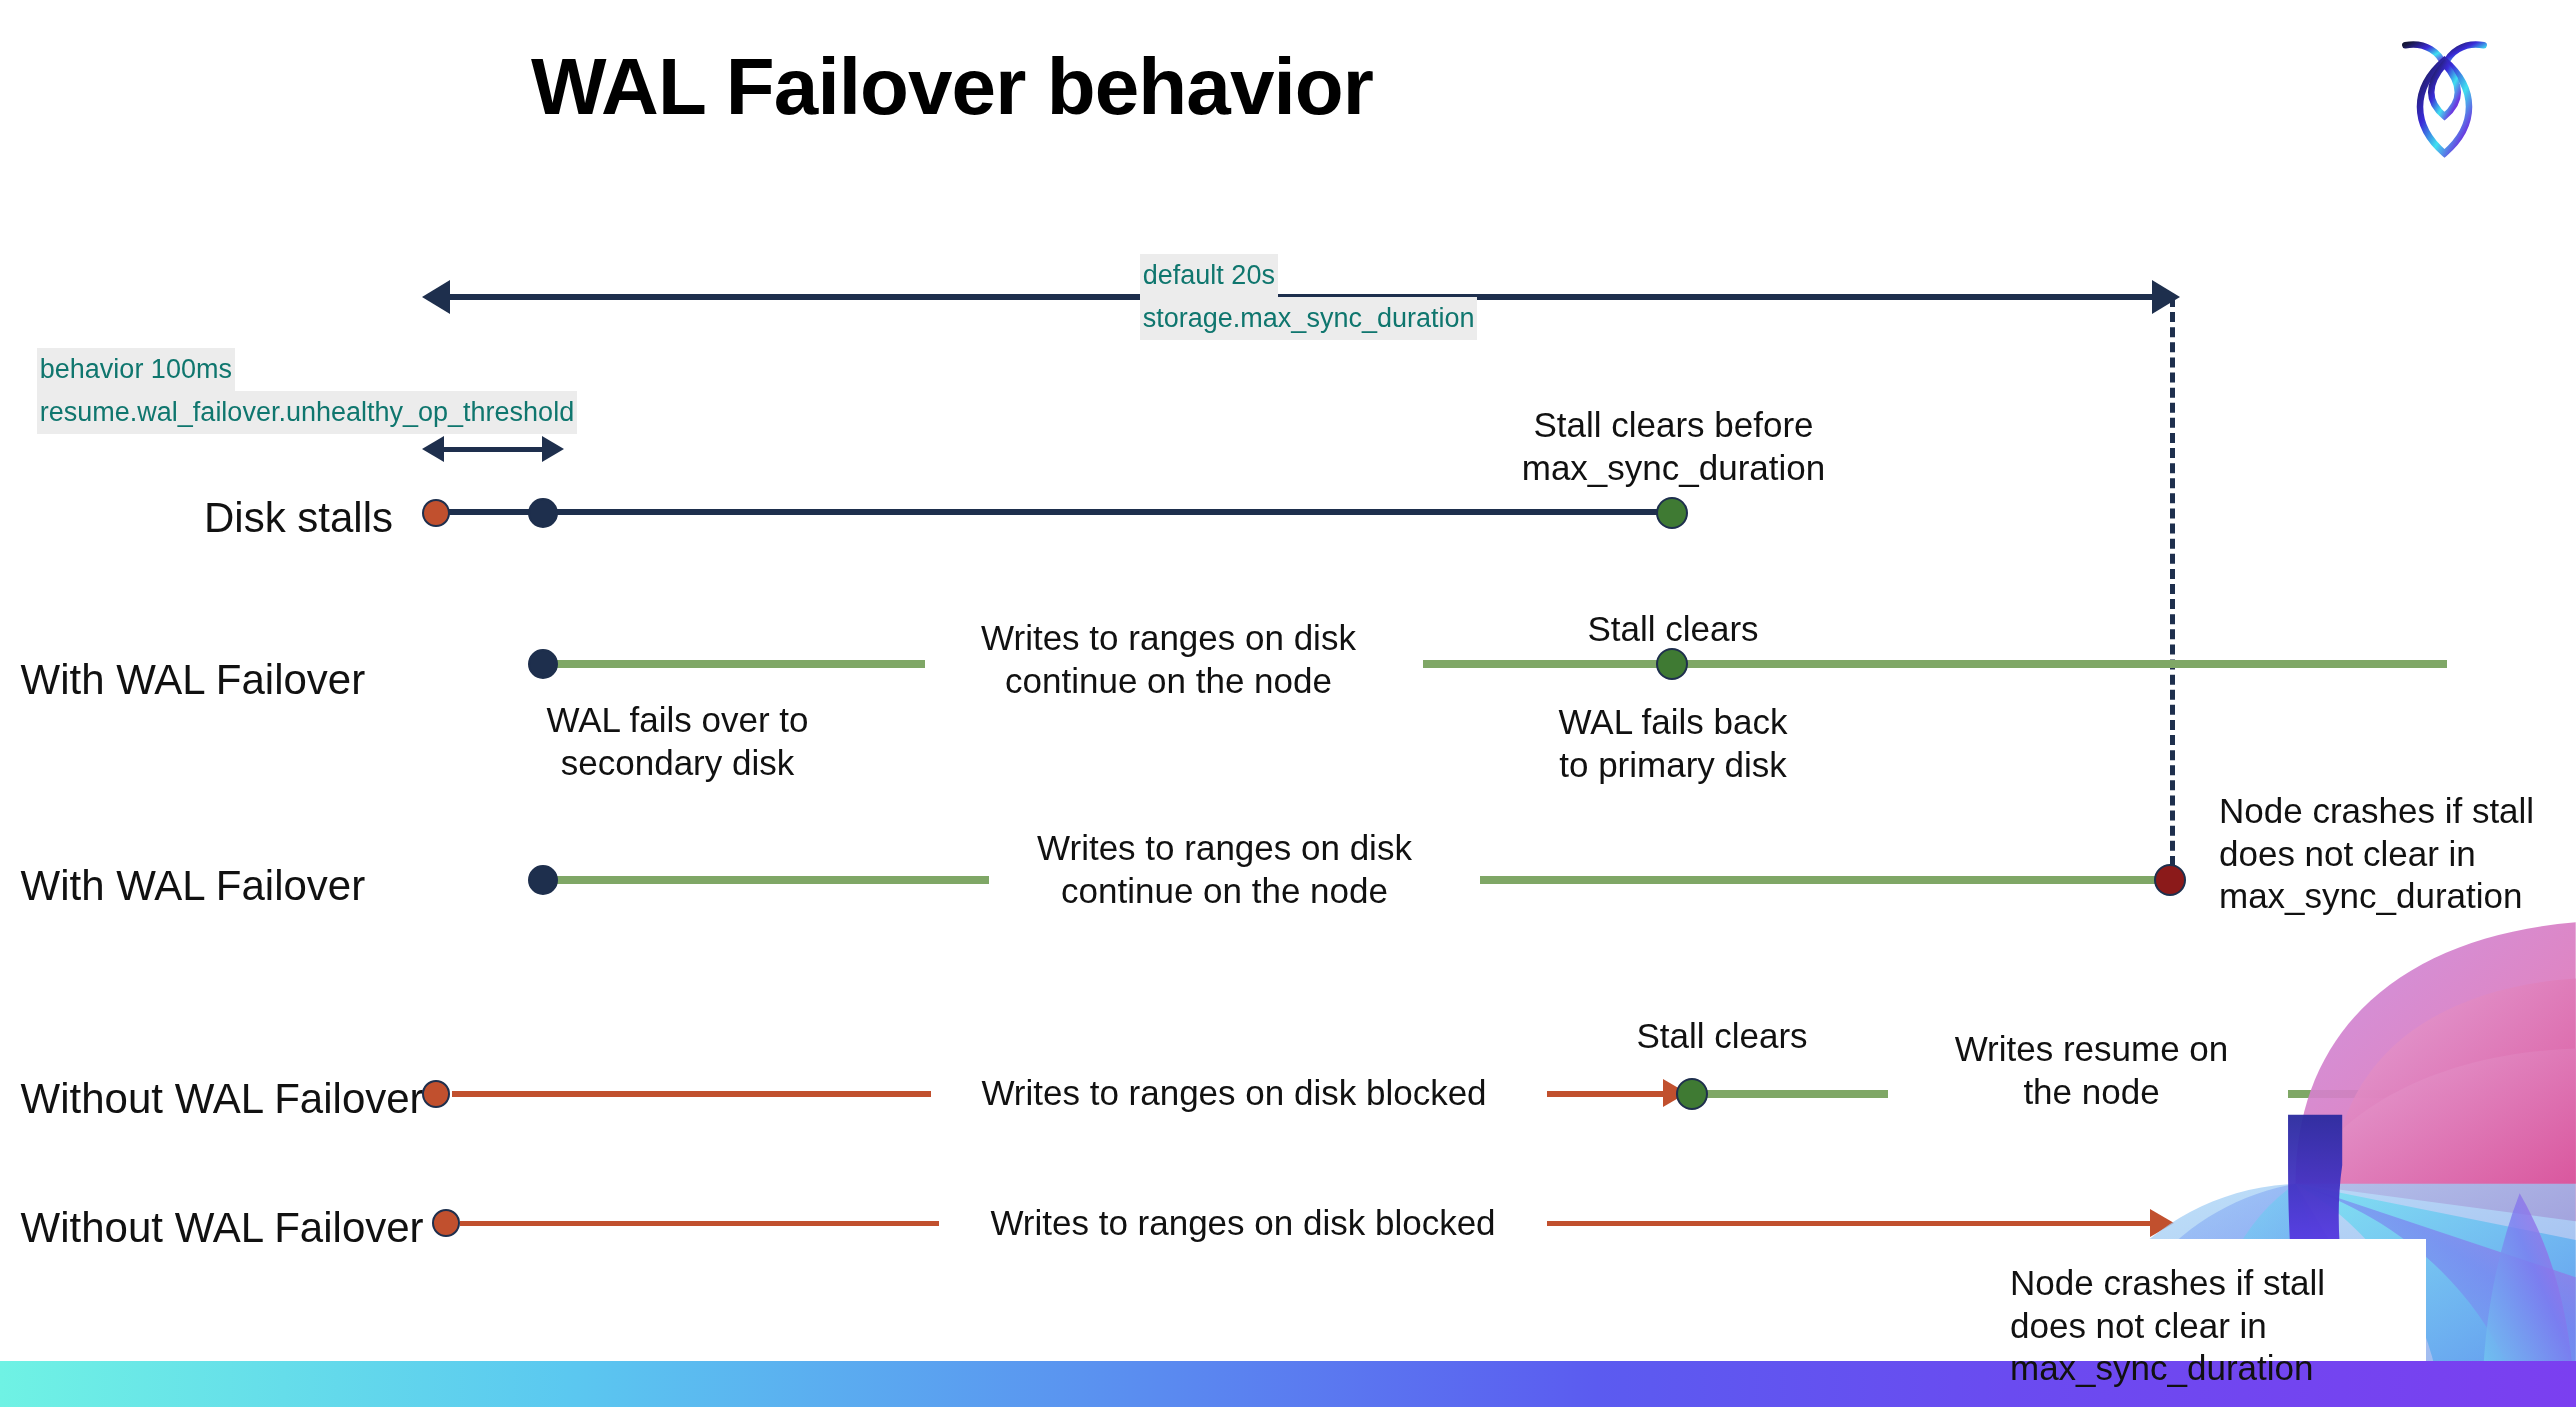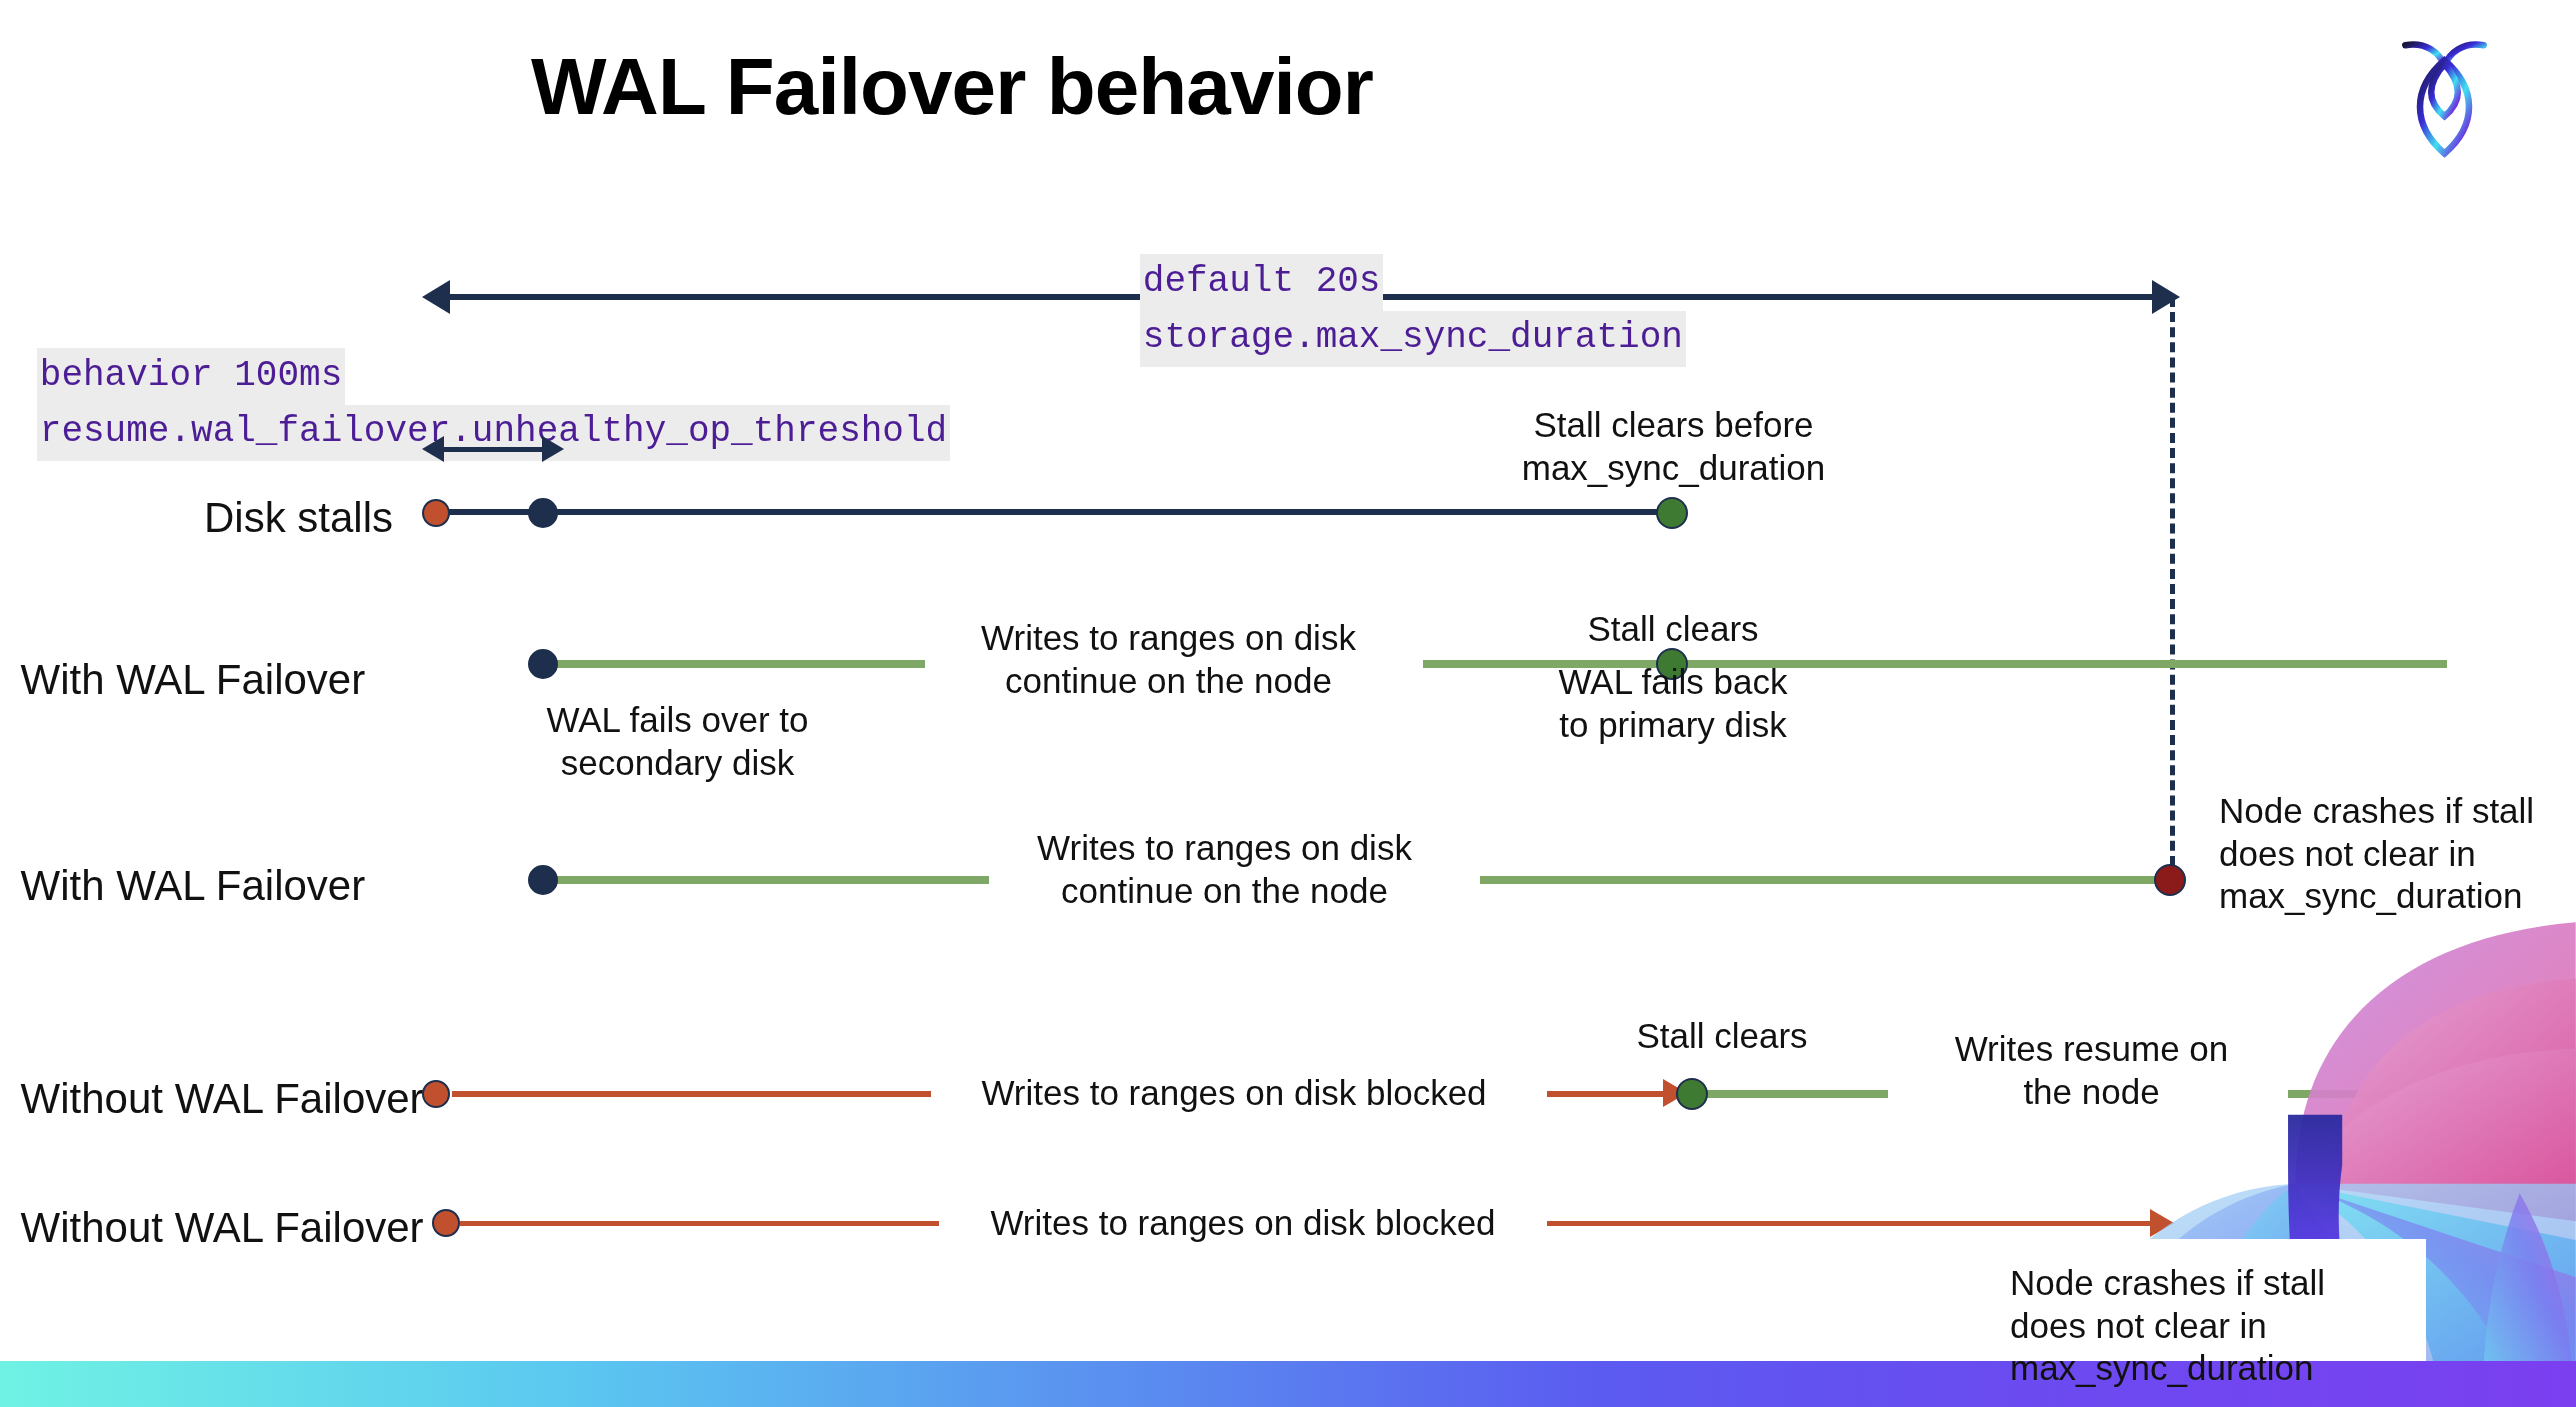--- a/index.html
+++ b/index.html
@@ -13,22 +13,22 @@
     left:64px;top:45px;width:1309px;
     font-size:80px;font-weight:bold;letter-spacing:-0.9px;color:#000;
     line-height:1.05;white-space:nowrap;text-align:right;
   }
 
   
   #logo{left:2393px;top:20.6px;width:103px;height:140px;}
 
   
   .code-label{
-    font-family:Liberation Mono, monospace;
-    font-size:36px;color:#4c1d95;line-height:1.52;white-space:nowrap;
+    font-family:Liberation Sans, sans-serif;
+    font-size:27px;color:#0f766e;line-height:1.52;white-space:nowrap;
   }
   .code-label span{background:#ececec;padding:0.9px 2.8px;display:inline-block;}
 
   
   .row-label{font-size:42px;color:#111;white-space:nowrap;text-align:right;}
 
   
   .annot{font-size:35px;line-height:1.22;color:#111;text-align:center;}
   .annot.left{text-align:left;}
 
@@ -135,21 +135,21 @@
 <div class="abs line-green" style="left:542px;top:660px;width:383px;"></div>
 <div class="abs line-green" style="left:1423px;top:660px;width:1024px;"></div>
 <div class="abs dot dot-navy" style="left:528px;top:649px;width:30px;height:30px;"></div>
 <div class="abs dot dot-green" style="left:1656px;top:648px;width:32px;height:32px;"></div>
 
 <div class="abs annot" style="left:935px;top:617px;width:467px;white-space:pre-line;">Writes to ranges on disk
 continue on the node</div>
 <div class="abs annot" style="left:1514px;top:608px;width:318px;">Stall clears</div>
 <div class="abs annot" style="left:467px;top:699px;width:421px;white-space:pre-line;">WAL fails over to
 secondary disk</div>
-<div class="abs annot" style="left:1514px;top:661px;width:318px;white-space:pre-line;">WAL fails  back
+<div class="abs annot" style="left:1514px;top:701px;width:318px;white-space:pre-line;">WAL fails  back
 to primary disk</div>
 
 <div class="abs row-label" style="left:0px;top:862px;width:374px;text-align:left;padding-left:20.6px;
             box-sizing:border-box;">With WAL Failover</div>
 
 <div class="abs line-green" style="left:542px;top:876px;width:447px;"></div>
 <div class="abs line-green" style="left:1480px;top:876px;width:698px;"></div>
 <div class="abs dot dot-navy" style="left:528px;top:865px;width:30px;height:30px;"></div>
 <div class="abs dot dot-darkred" style="left:2154px;top:864px;width:32px;height:32px;"></div>
 

